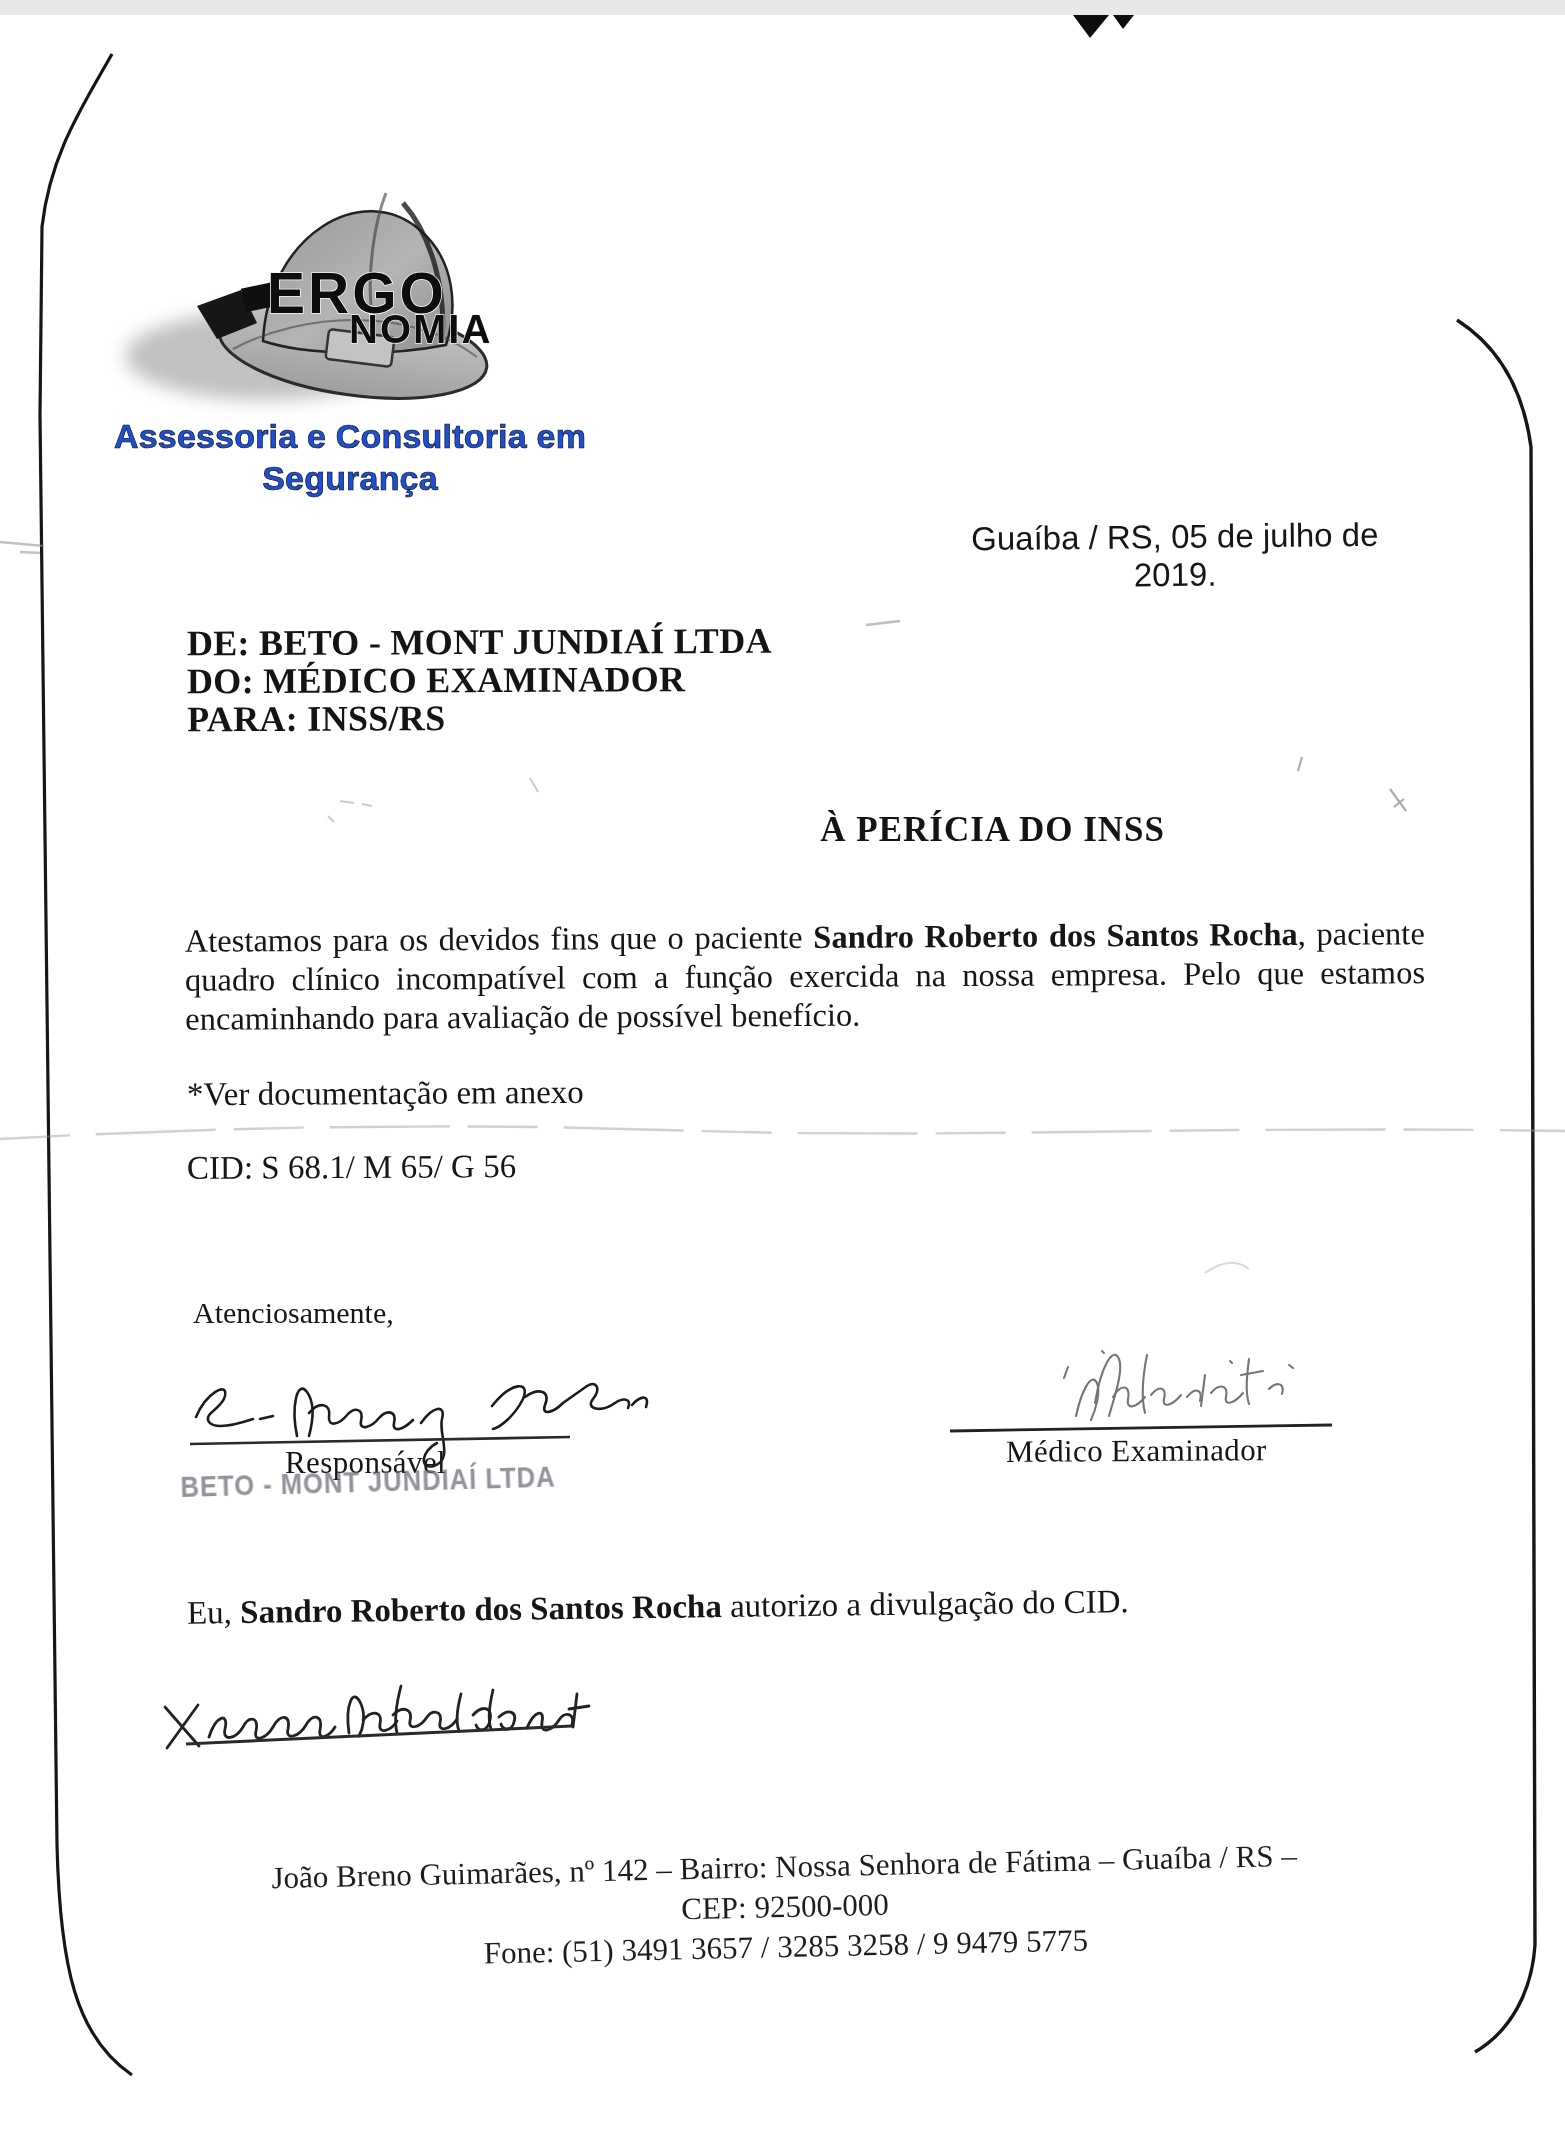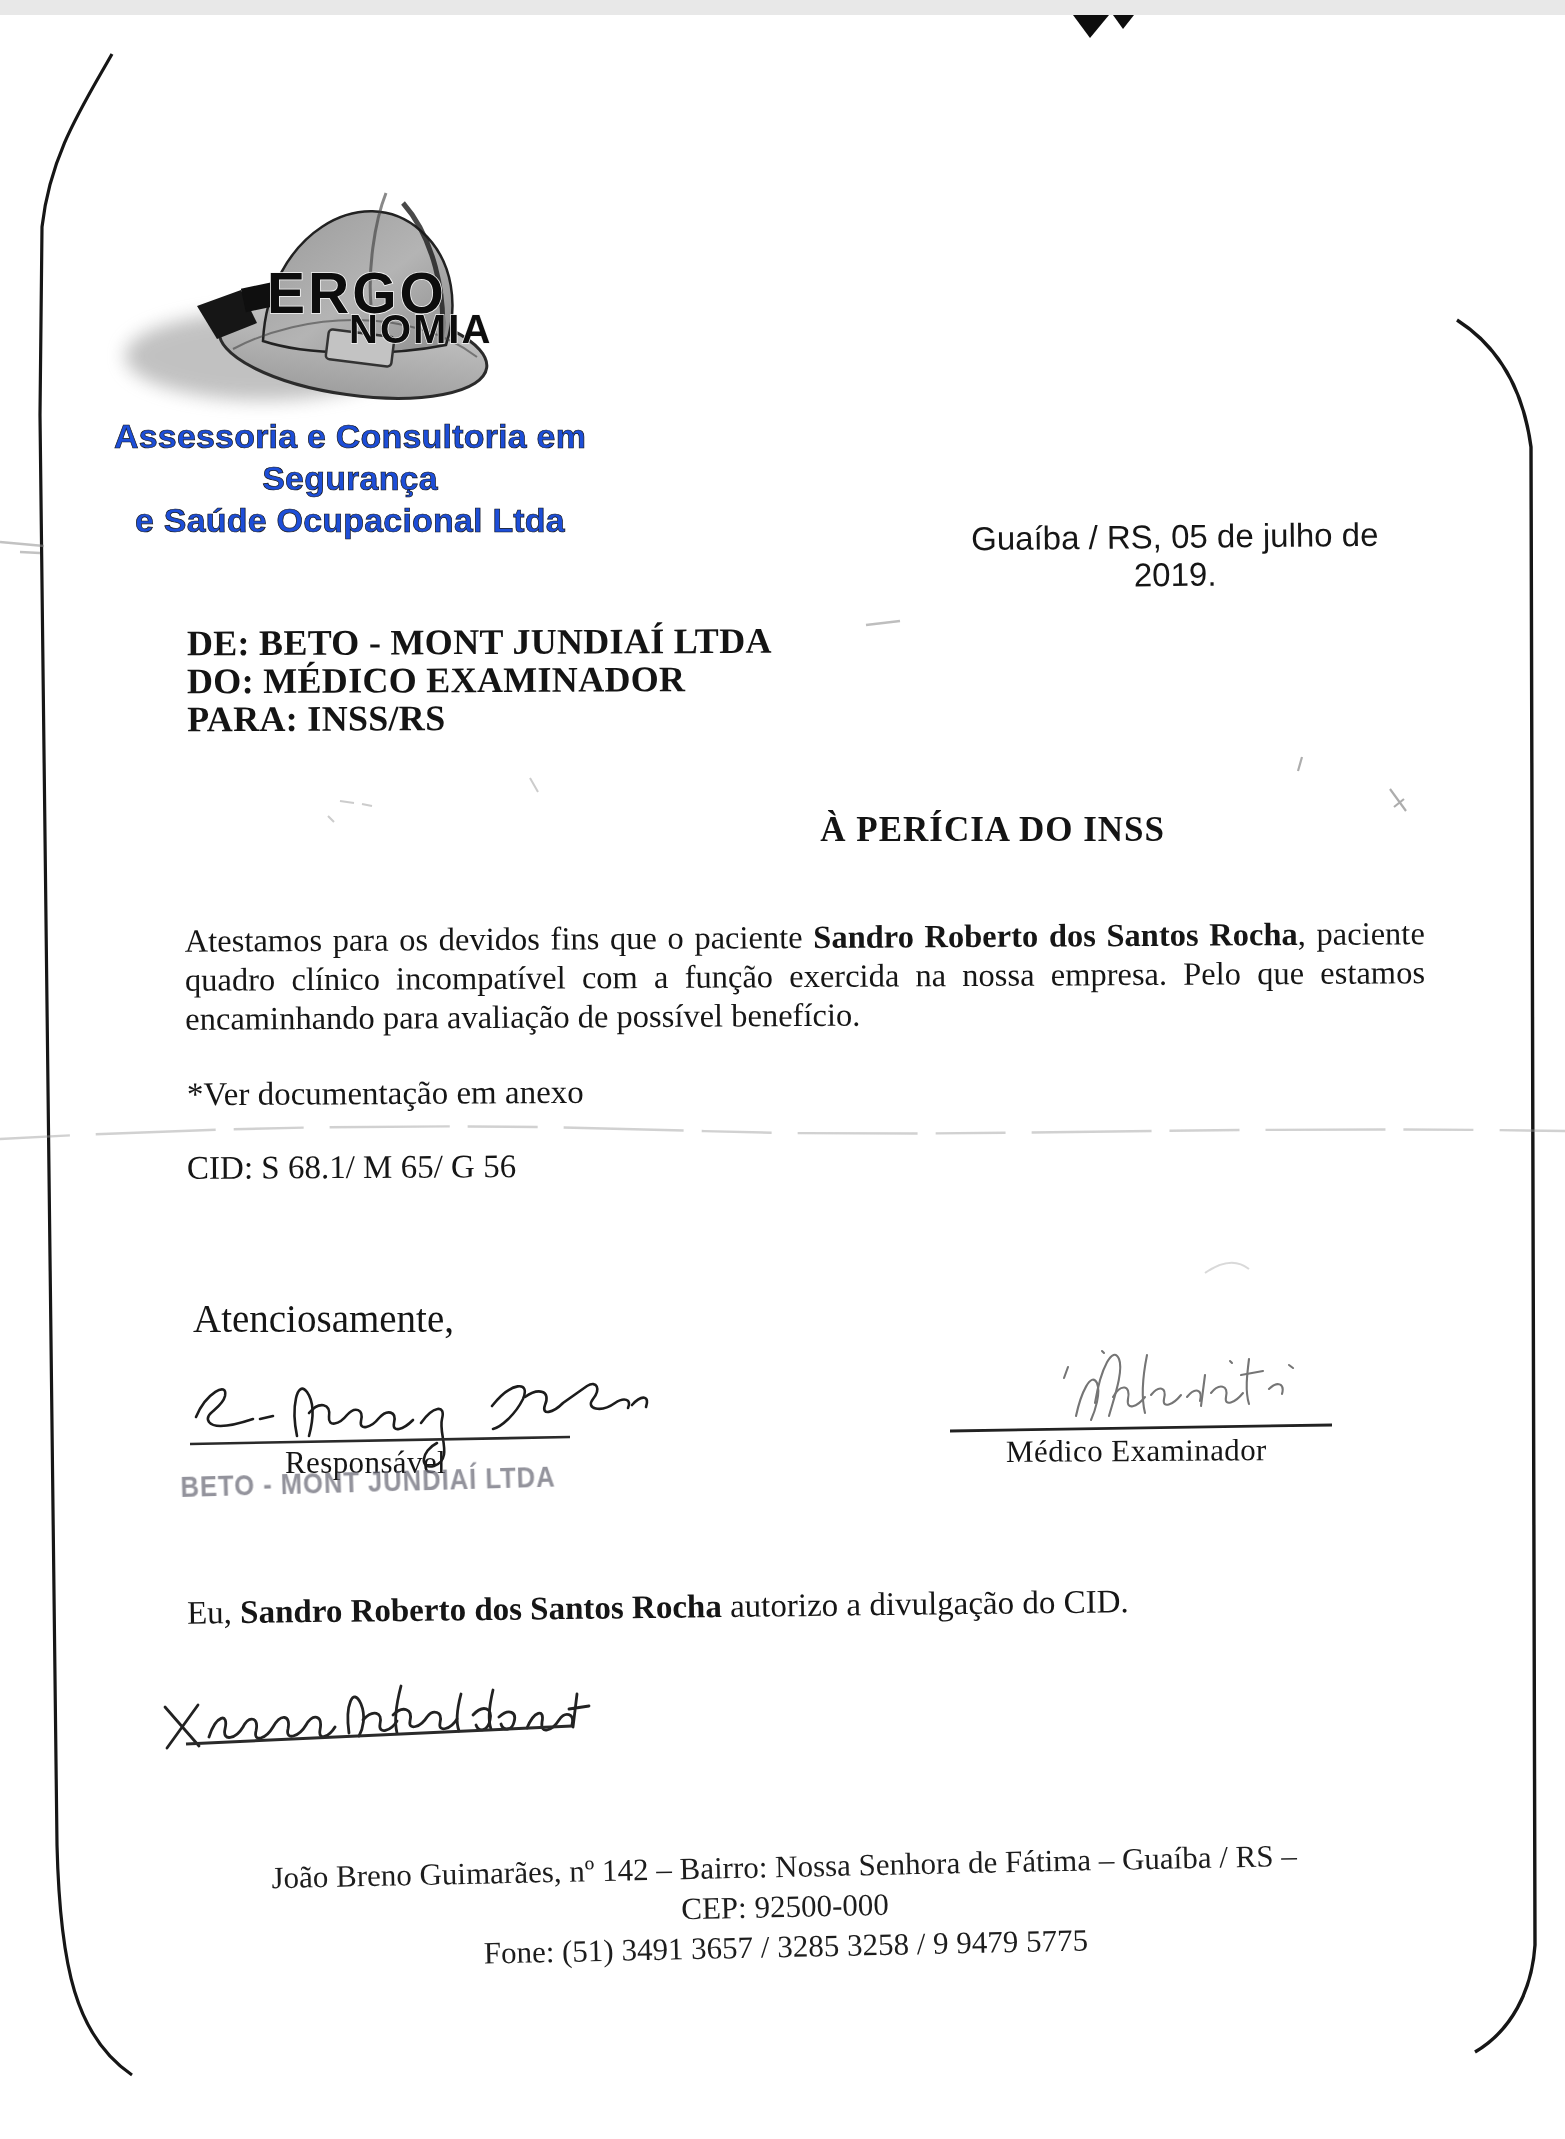--- a/index.html
+++ b/index.html
@@ -30,21 +30,21 @@
     font-size:35px;font-weight:bold;letter-spacing:1px;color:#141414;
   }
   .bodypara{
     left:185px;top:903px;width:1240px;font-size:32.5px;line-height:39px;
     transform:rotate(-0.35deg);color:#161616;
   }
   .jline{text-align:justify;text-align-last:justify;}
   .jline.last{text-align-last:left;}
   .vernote{left:187px;top:1060px;font-size:33px;transform:rotate(-0.35deg);color:#161616;}
   .cidline{left:187px;top:1134px;font-size:33px;transform:rotate(-0.3deg);color:#161616;}
-  .closing{left:193px;top:1281px;font-size:39px;color:#161616;}
+  .closing{left:193px;top:1281px;font-size:30px;color:#161616;}
   .rolelabel{font-size:31px;color:#161616;letter-spacing:0.4px;}
   .role-left{left:285px;top:1430px;}
   .role-right{left:1006px;top:1418px;transform:rotate(-0.4deg);}
   .stamp{
     left:180px;top:1455px;
     font-family:"Liberation Sans", sans-serif;font-weight:bold;
     font-size:27px;letter-spacing:1px;white-space:nowrap;
     color:rgba(105,105,118,0.72);
     transform:rotate(-1.6deg) scale(0.95,1.12);transform-origin:left top;
     filter:blur(0.45px);
@@ -92,21 +92,20 @@
       <rect x="222" y="190" width="66" height="30" rx="4" fill="#c3c3c3" stroke="#333" stroke-width="2.5" transform="rotate(7 255 205)"></rect>
       <polygon points="92,163 136,147 152,180 112,196" fill="#161616"></polygon>
       <rect x="138" y="142" width="34" height="24" fill="#0f0f0f" transform="rotate(-12 155 154)"></rect>
       <text x="162" y="170" font-family="Liberation Sans, sans-serif" font-size="57" font-weight="bold" letter-spacing="3" fill="#0d0d0d" stroke="#f6f6f6" stroke-width="1.6" paint-order="stroke">ERGO</text>
       <text x="244" y="200" font-family="Liberation Sans, sans-serif" font-size="40" font-weight="bold" letter-spacing="2" fill="#0d0d0d" stroke="#f6f6f6" stroke-width="1.4" paint-order="stroke">NOMIA</text>
     </g>
   </svg>
 
   <div class="abs tagline">
     <div>Assessoria e Consultoria em Segurança</div>
-    <div>e Saúde Ocupacional Ltda</div>
   </div>
 
   <div class="abs dateline">Guaíba / RS, 05 de julho de 2019.</div>
 
   <div class="abs recipients serif">
     <div>DE: BETO - MONT JUNDIAÍ LTDA</div>
     <div>DO: MÉDICO EXAMINADOR</div>
     <div>PARA: INSS/RS</div>
   </div>
 

